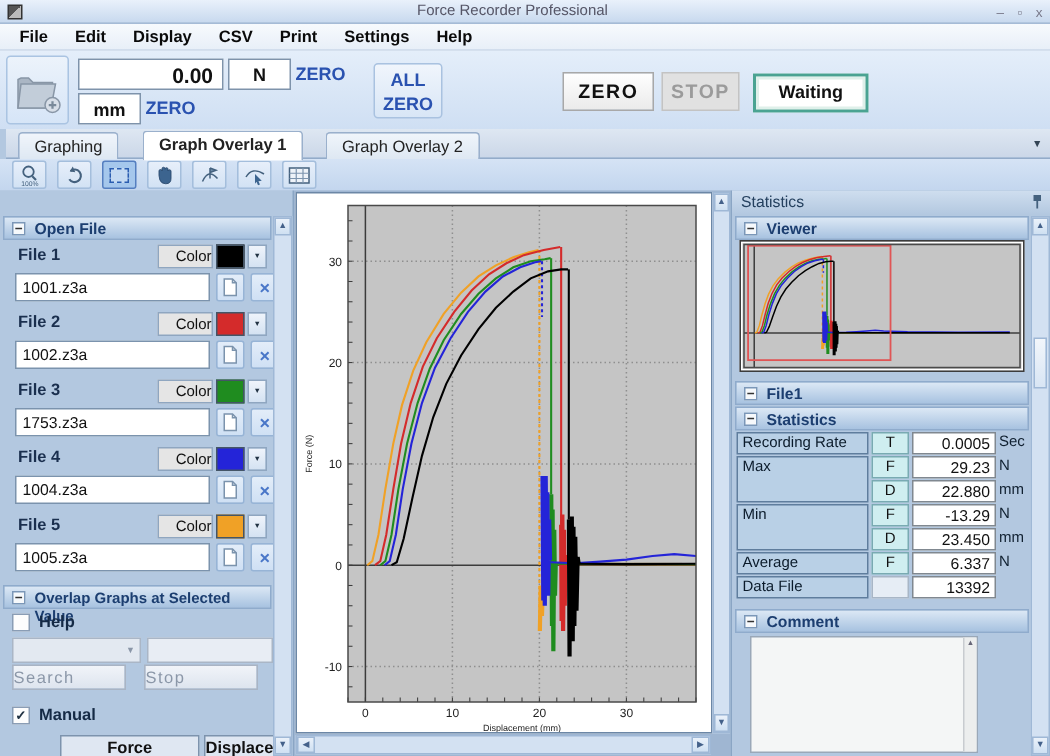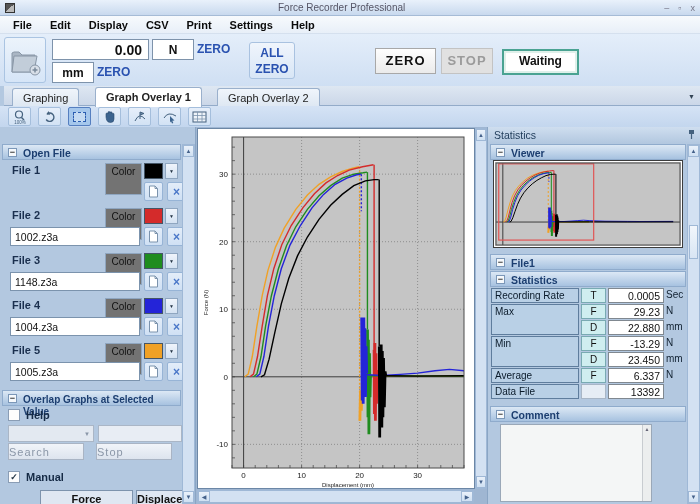--- a/index.html
+++ b/index.html
@@ -48,21 +48,21 @@
 .section-head{height:16px;background:linear-gradient(#dce8f5,#a7c2e0);border:1px solid #8fabcc;font-weight:bold;color:#1c3e70;font-size:10.5px;padding:2px 0 0 20px;position:relative;cursor:pointer}
 .collapse-box{position:absolute;left:5px;top:3px;width:9px;height:9px;background:#f6f9fc;border:1px solid #7b97b8;font-size:9px;line-height:7px;text-align:center;color:#333}
 
 .left-panel{position:absolute;left:0;top:0;width:196px;bottom:0;background:#b3c8e0;border-right:1px solid #8aa5c4;overflow:hidden}
 .lp-scroll{position:absolute;right:0;top:17px;bottom:0;width:13px;background:#d3e1f2;border:1px solid #9fb8d6}
 .sb-arrow{position:absolute;left:0;right:0;height:12px;background:linear-gradient(#eaf1fa,#cfe0f2);border:1px solid #9fb8d6;font-size:6px;text-align:center;line-height:11px;color:#44618a;cursor:pointer}
 .of-head{position:absolute;left:2px;right:14px;top:17px}
 .file-rows{position:absolute;left:2px;right:14px;top:34px}
 .file-row{position:relative;height:45px}
 .file-label{position:absolute;left:10px;top:3px;font-weight:bold;color:#1a2f4e}
-.color-box{position:absolute;left:103px;top:2px;width:37px;height:32px;background:#737373;border:1px solid #8fa6c0;font-size:10px;text-align:center;padding-top:2px}
+.color-box{position:absolute;left:103px;top:2px;width:37px;height:16px;background:#e5e5e5;border:1px solid #8fa6c0;font-size:10px;text-align:right;padding-top:2px}
 .swatch{position:absolute;left:142px;top:2px;width:19px;height:16px;border:1px solid #445566;cursor:pointer}
 .swatch-dd{position:absolute;left:163px;top:2px;width:13px;height:16px;background:linear-gradient(#eff4fb,#d4e2f2);border:1px solid #8fa6c0;font-size:5px;text-align:center;line-height:15px;color:#234;cursor:pointer}
 .file-input{position:absolute;left:8px;top:21px;width:130px;height:19px;background:#fff;border:1px solid #7b93ad;font-size:10.5px;padding:3px 0 0 4px;white-space:nowrap;overflow:hidden}
 .sq-btn{position:absolute;top:21px;width:19px;height:19px;background:linear-gradient(#e3edf9,#cfe0f4);border:1px solid #97b4d6;border-radius:2px;display:flex;align-items:center;justify-content:center;cursor:pointer}
 .x-glyph{color:#4a77c8;font-weight:bold;font-size:12px;line-height:1}
 .ov-head{position:absolute;left:2px;right:14px;top:263px}
 .check-row{position:absolute;left:8px;display:flex;align-items:center;gap:6px;font-weight:bold;color:#152a45}
 .cb{width:12px;height:12px;background:#fdfdfd;border:1px solid #8a9db5;font-size:9px;line-height:11px;text-align:center;color:#234;cursor:pointer}
 .ov-dd{position:absolute;left:8px;top:298px;width:86px;height:17px;background:#e3e9f1;border:1px solid #aab6c6;color:#99a;cursor:default}
 .ov-dd span{position:absolute;right:3px;top:5px;font-size:6px;color:#8a96a8}
@@ -196,20 +196,21 @@
       <span class="collapse-box">−</span>
       <span>Open File</span>
     </div>
 
     <div class="file-rows">
       <div class="file-row">
         <span class="file-label">File 1</span>
         <span class="color-box">Color</span>
         <span class="swatch" style="background: rgb(0, 0, 0);"></span>
         <span class="swatch-dd">▼</span>
+        <span class="file-input">1001.z3a</span>
         <span class="sq-btn" style="left:142px">
             <svg width="11" height="13" viewBox="0 0 11 13">
               <path d="M1.5 1 L7 1 L9.5 3.5 L9.5 12 L1.5 12 Z" fill="#fff" stroke="#7b93ad"></path>
               <path d="M7 1 L7 3.5 L9.5 3.5" fill="none" stroke="#7b93ad"></path>
             </svg>
           </span>
         <span class="sq-btn" style="left:165px">
             <span class="x-glyph">×</span>
           </span>
       </div>
@@ -227,21 +228,21 @@
           </span>
         <span class="sq-btn" style="left:165px">
             <span class="x-glyph">×</span>
           </span>
       </div>
       <div class="file-row">
         <span class="file-label">File 3</span>
         <span class="color-box">Color</span>
         <span class="swatch" style="background: rgb(31, 140, 31);"></span>
         <span class="swatch-dd">▼</span>
-        <span class="file-input">1148.z3a</span>
+        <span class="file-input">1753.z3a</span>
         <span class="sq-btn" style="left:142px">
             <svg width="11" height="13" viewBox="0 0 11 13">
               <path d="M1.5 1 L7 1 L9.5 3.5 L9.5 12 L1.5 12 Z" fill="#fff" stroke="#7b93ad"></path>
               <path d="M7 1 L7 3.5 L9.5 3.5" fill="none" stroke="#7b93ad"></path>
             </svg>
           </span>
         <span class="sq-btn" style="left:165px">
             <span class="x-glyph">×</span>
           </span>
       </div>

